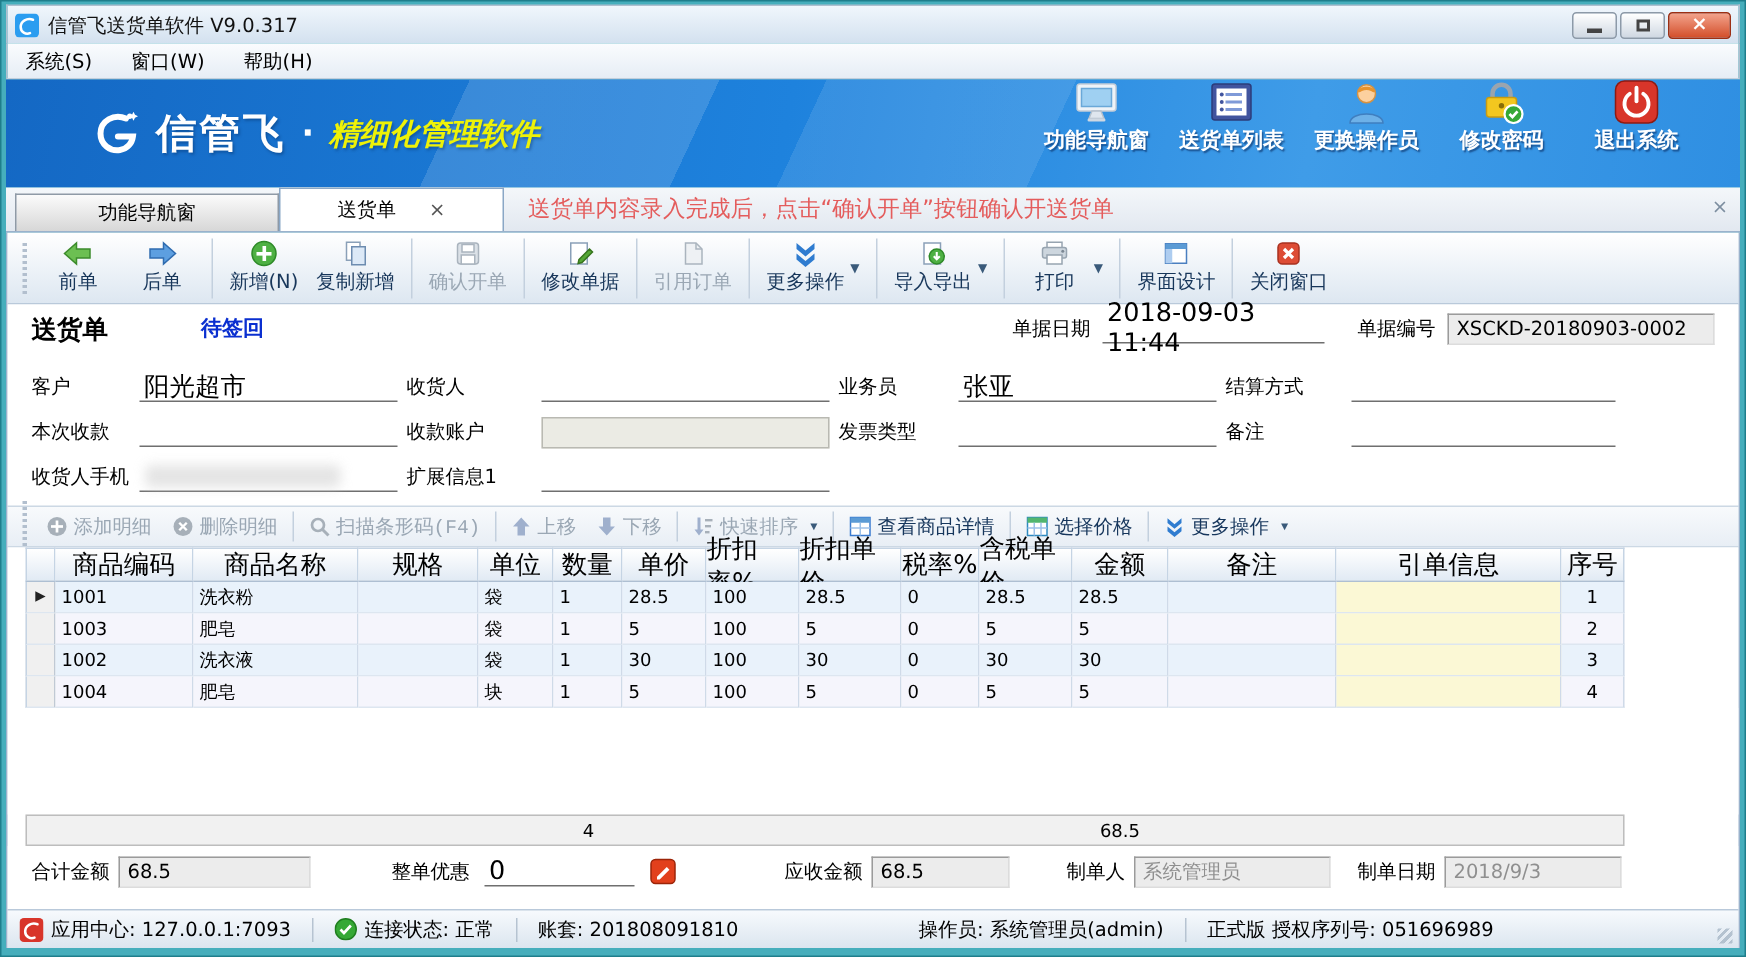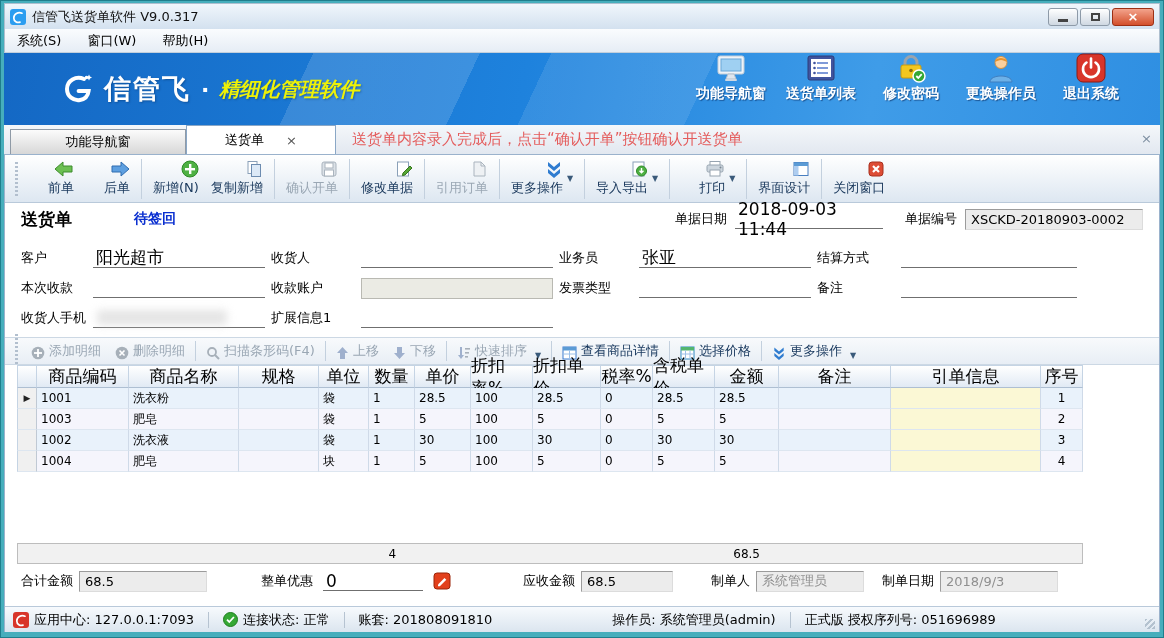--- a/index.html
+++ b/index.html
@@ -60,21 +60,21 @@
   
   .content { flex:1; background:#fff; border-left:1px solid #9ab2cc; border-right:1px solid #9ab2cc;
              display:flex; flex-direction:column; overflow:hidden; }
 
   
   .toolbar { height:48px; background:linear-gradient(#ffffff,#dde7f1);
              border-bottom:1px solid #b9c9da; display:flex; align-items:center; padding:0 4px; }
   .grip { width:3px; height:34px; margin:0 6px;
           background:repeating-linear-gradient(#b2bfce 0 2px, transparent 2px 4px); }
   .tbtn { display:flex; align-items:center; padding:2px 6px; cursor:pointer; }
-  .tbtn .col { display:flex; flex-direction:column; align-items:flex-end; gap:1px; min-width:44px; }
+  .tbtn .col { display:flex; flex-direction:column; align-items:center; gap:1px; min-width:44px; }
   .tbtn .tlabel { font-size:13px; color:#17365a; white-space:nowrap; }
   .tbtn.disabled .tlabel { color:#9aa7b4; }
   .tsep { width:1px; height:40px; background:#c3d0de; margin:0 5px; }
   .caret { font-size:8px; color:#3a5a7a; margin-left:4px; }
 
   
   .docheader { height:32px; display:flex; align-items:center; padding:0 16px; background:#fff; }
   .doc-title { font-size:17px; font-weight:bold; }
   .doc-status { margin-left:62px; color:#0a2fd0; font-weight:bold; font-size:14px; }
   .doc-right { margin-left:auto; display:flex; align-items:center; gap:8px; }
@@ -92,21 +92,21 @@
           grid-auto-rows:30px; align-items:center; column-gap:6px; }
   .gray-box { background:#ebebe4; border:1px solid #b9b9b2; height:21px; }
   .phone-wrap { position:relative; }
   .blur-blob { position:absolute; left:4px; top:2px; width:130px; height:15px;
                background:#cfcfcf; border-radius:3px; filter:blur(4px); opacity:.55; }
 
   
   .detail-toolbar { height:28px; background:linear-gradient(#f8fafc,#e8eef5);
                     border-top:1px solid #ccd8e4; border-bottom:1px solid #ccd8e4;
                     display:flex; align-items:center; padding:0 4px; }
-  .dbtn { display:flex; align-items:flex-end; gap:4px; padding:0 7px; font-size:13px; cursor:pointer; }
+  .dbtn { display:flex; align-items:center; gap:4px; padding:0 7px; font-size:13px; cursor:pointer;font-family:Liberation Mono, monospace; }
   .dbtn.disabled { color:#9aa7b4; }
   .dbtn.enabled { color:#16365c; }
   .dsep { width:1px; height:20px; background:#c3d0de; margin:0 3px; }
 
   
   .table-wrap { flex:1; display:flex; flex-direction:column; background:#fff; padding-left:12px; }
   .trow { display:flex; }
   .hcell { height:23px; background:linear-gradient(#ffffff,#e1eaf4);
            border-right:1px solid #c5d4e4; border-top:1px solid #c5d4e4; border-bottom:1px solid #aebfd2;
            font-size:17px; display:flex; align-items:center; justify-content:center; }
@@ -206,36 +206,36 @@
           <circle cx="8.5" cy="10" r="1.3" fill="#41549e"></circle>
             <rect x="11" y="9" width="11" height="2" fill="#7f9ad8"></rect>
           <circle cx="8.5" cy="15" r="1.3" fill="#41549e"></circle>
             <rect x="11" y="14" width="11" height="2" fill="#7f9ad8"></rect>
           <circle cx="8.5" cy="20" r="1.3" fill="#41549e"></circle>
             <rect x="11" y="19" width="11" height="2" fill="#7f9ad8"></rect>
         </svg>
         <span class="blabel">送货单列表</span>
       </div>
       <div class="banner-btn">
+        <svg width="30" height="30" viewBox="0 0 30 30">
+          <circle cx="15" cy="9.5" r="6" fill="#fcd09e" stroke="#d59242"></circle>
+          <path d="M9.5 7.5c1-3.5 10-3.5 11 0 .5 1.7-1 1-2.5.2-2-1-4-1-6 0-1.5.8-3 1.5-2.5-.2z" fill="#e8932d"></path>
+          <path d="M4 29c0-8 22-8 22 0z" fill="#6db1e8" stroke="#3f7fc0"></path>
+        </svg>
+        <span class="blabel">更换操作员</span>
+      </div>
+      <div class="banner-btn">
         <svg width="32" height="30" viewBox="0 0 32 30">
           <path d="M10 13v-3.5a6 6 0 0 1 12 0V13" stroke="#9aa4ae" stroke-width="3" fill="none"></path>
           <rect x="6" y="12" width="20" height="13" rx="2" fill="#f3c71f" stroke="#c89b10"></rect>
           <circle cx="16" cy="17.5" r="1.8" fill="#8a6d06"></circle>
           <circle cx="24" cy="23" r="6" fill="#35a835" stroke="#fff" stroke-width="1.5"></circle>
           <path d="M21.3 23l2 2 3.4-3.8" stroke="#fff" stroke-width="1.8" fill="none"></path>
         </svg>
         <span class="blabel">修改密码</span>
-      </div>
-      <div class="banner-btn">
-        <svg width="30" height="30" viewBox="0 0 30 30">
-          <circle cx="15" cy="9.5" r="6" fill="#fcd09e" stroke="#d59242"></circle>
-          <path d="M9.5 7.5c1-3.5 10-3.5 11 0 .5 1.7-1 1-2.5.2-2-1-4-1-6 0-1.5.8-3 1.5-2.5-.2z" fill="#e8932d"></path>
-          <path d="M4 29c0-8 22-8 22 0z" fill="#6db1e8" stroke="#3f7fc0"></path>
-        </svg>
-        <span class="blabel">更换操作员</span>
       </div>
       <div class="banner-btn">
         <svg width="30" height="30" viewBox="0 0 30 30">
           <rect x="1" y="1" width="28" height="28" rx="6" fill="#d8352a" stroke="#8e1a12"></rect>
           <path d="M10.5 9.5a8 8 0 1 0 9 0" stroke="#fff" stroke-width="2.6" fill="none" stroke-linecap="round"></path>
           <line x1="15" y1="5.5" x2="15" y2="14.5" stroke="#fff" stroke-width="2.6" stroke-linecap="round"></line>
         </svg>
         <span class="blabel">退出系统</span>
       </div>
     </div>
@@ -645,21 +645,21 @@
       <span class="ufield discount-field">0</span>
       <svg class="red-edit" viewBox="0 0 18 18">
           <rect x="1" y="1" width="16" height="16" rx="3" fill="#e2401c" stroke="#9c2408"></rect>
           <path d="M5 12.5l6.5-6.5 1.8 1.8-6.5 6.5H5z" fill="#fff"></path>
         </svg>
       <span style="width:60px"></span>
       <span class="flabel">应收金额</span>
       <span class="sunken" style="width:92px">68.5</span>
       <span style="width:26px"></span>
       <span class="flabel">制单人</span>
-      <span class="sunken gray-text" style="width:108px">系统管理员</span>
+      <span class="sunken gray-text" style="width:131px">系统管理员</span>
       <span style="width:6px"></span>
       <span class="flabel">制单日期</span>
       <span class="sunken gray-text" style="width:118px">2018/9/3</span>
     </div>
 
     <div class="gap"></div>
 
     <div class="statusbar">
       <div class="sitem">
         <svg width="16" height="16">

